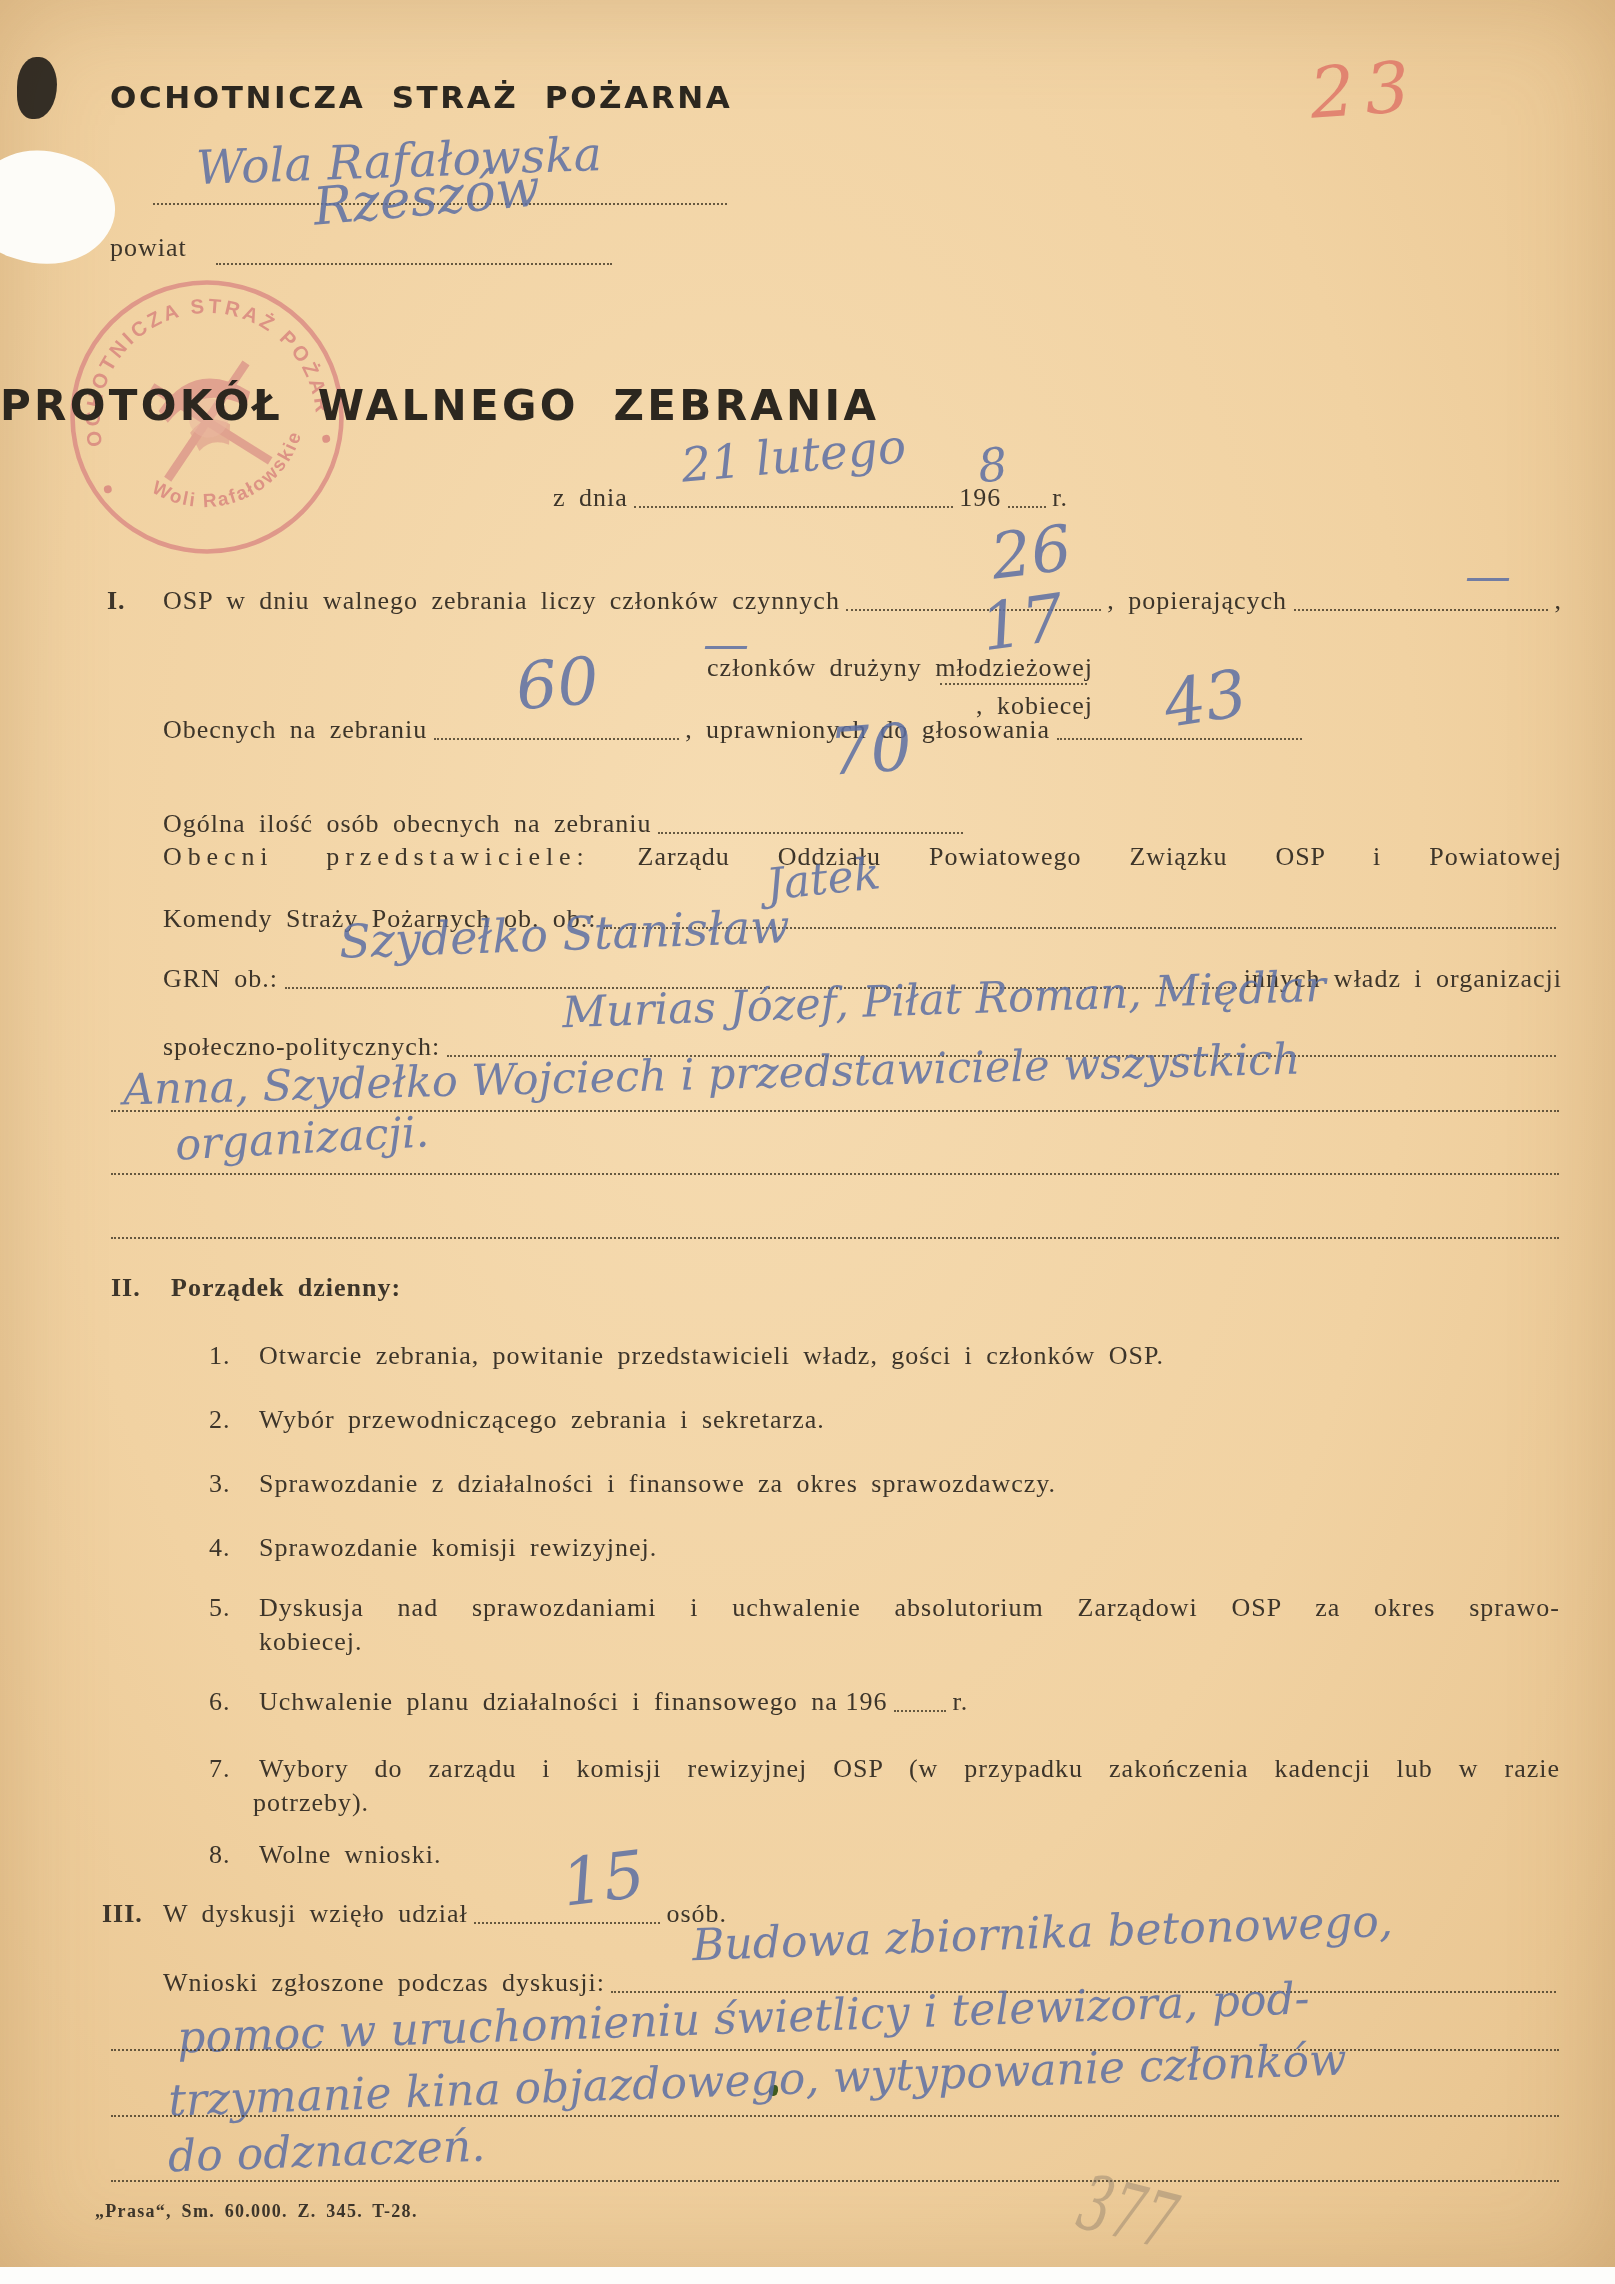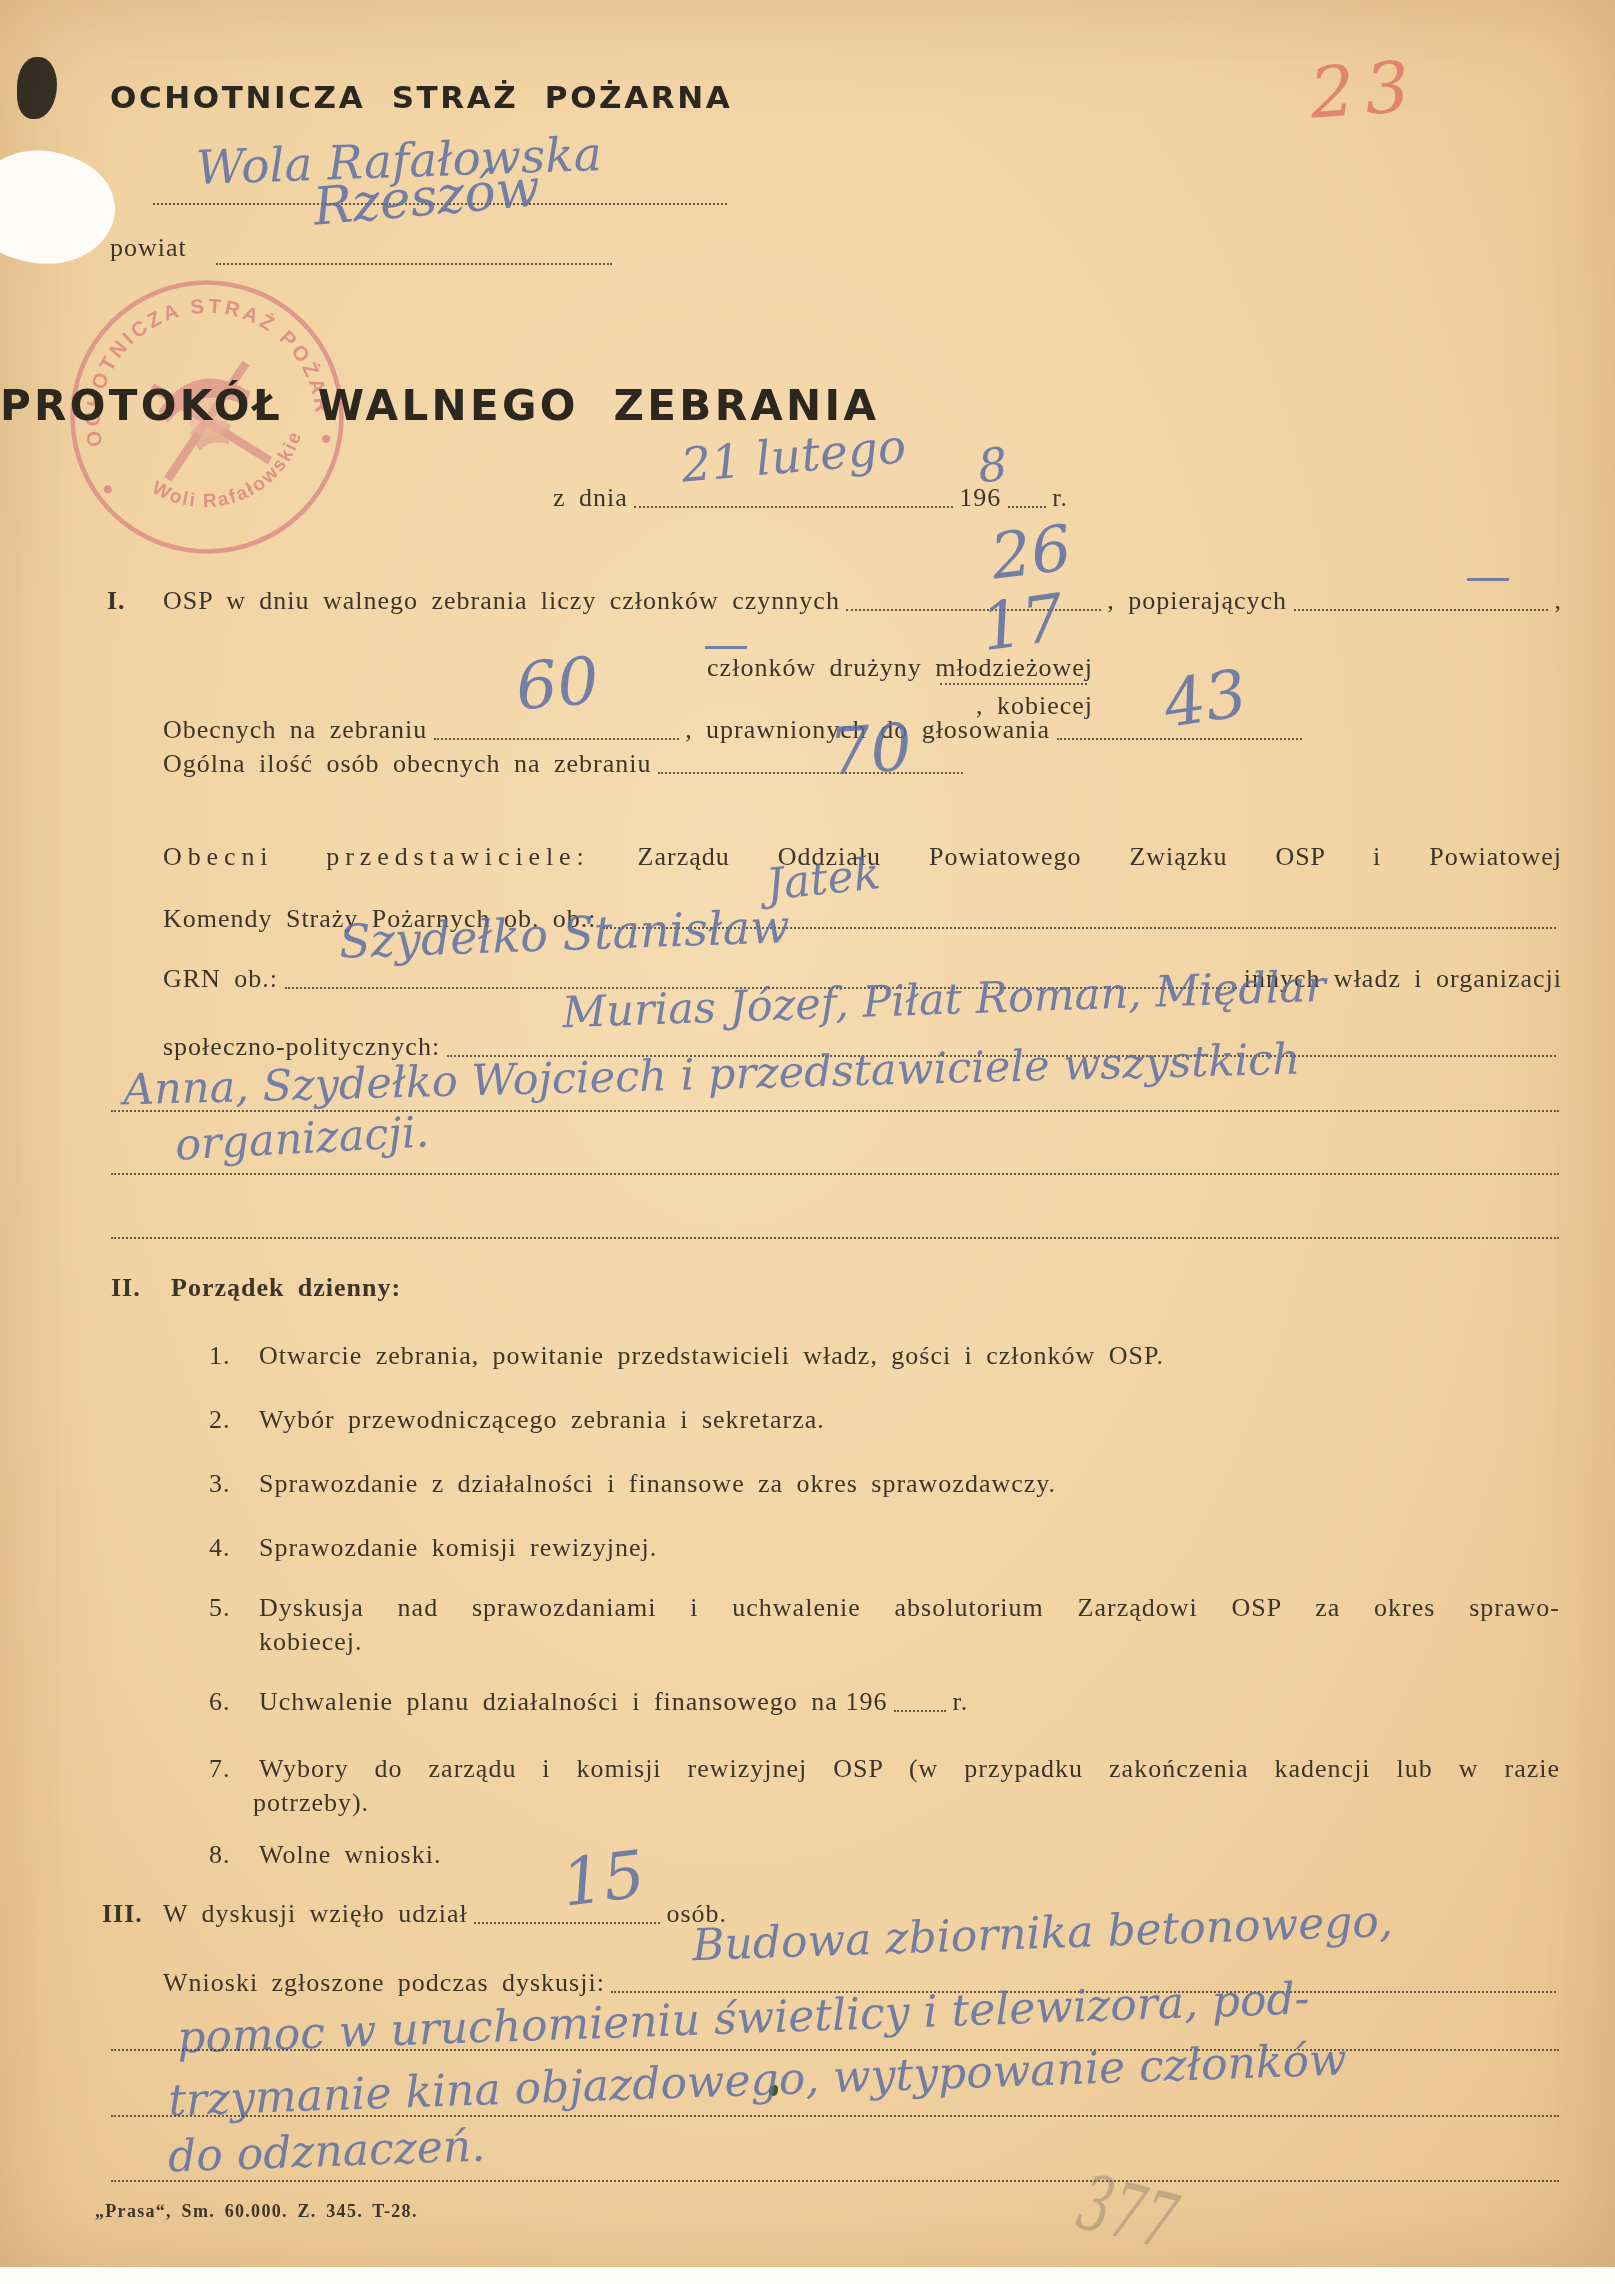--- a/index.html
+++ b/index.html
@@ -109,21 +109,21 @@
 
   <div class="row" style="left:163px;top:714px;width:1145px;">
     <span>Obecnych na zebraniu</span>
     <span class="dfill" style="min-width:163px;"></span>
     <span>, uprawnionych do głosowania</span>
     <span class="dfill" style="min-width:163px;"></span>
   </div>
   <div class="hw" style="left:516px;top:651px;font-size:65px;transform:rotate(-5deg);">60</div>
   <div class="hw" style="left:1164px;top:666px;font-size:65px;transform:rotate(-9deg);">43</div>
 
-  <div class="row" style="left:163px;top:748px;width:806px;">
+  <div class="row" style="left:163px;top:808px;width:806px;">
     <span>Ogólna ilość osób obecnych na zebraniu</span>
     <span class="dfill"></span>
   </div>
   <div class="hw" style="left:829px;top:717px;font-size:65px;transform:rotate(-4deg);">70</div>
 
   <div class="print justify" style="left:163px;top:841px;width:1399px;">
     <span style="letter-spacing:5.9px;">Obecni przedstawiciele:</span>
     <span> </span>
     <span>Zarządu Oddziału Powiatowego Związku OSP i Powiatowej</span>
   </div>

